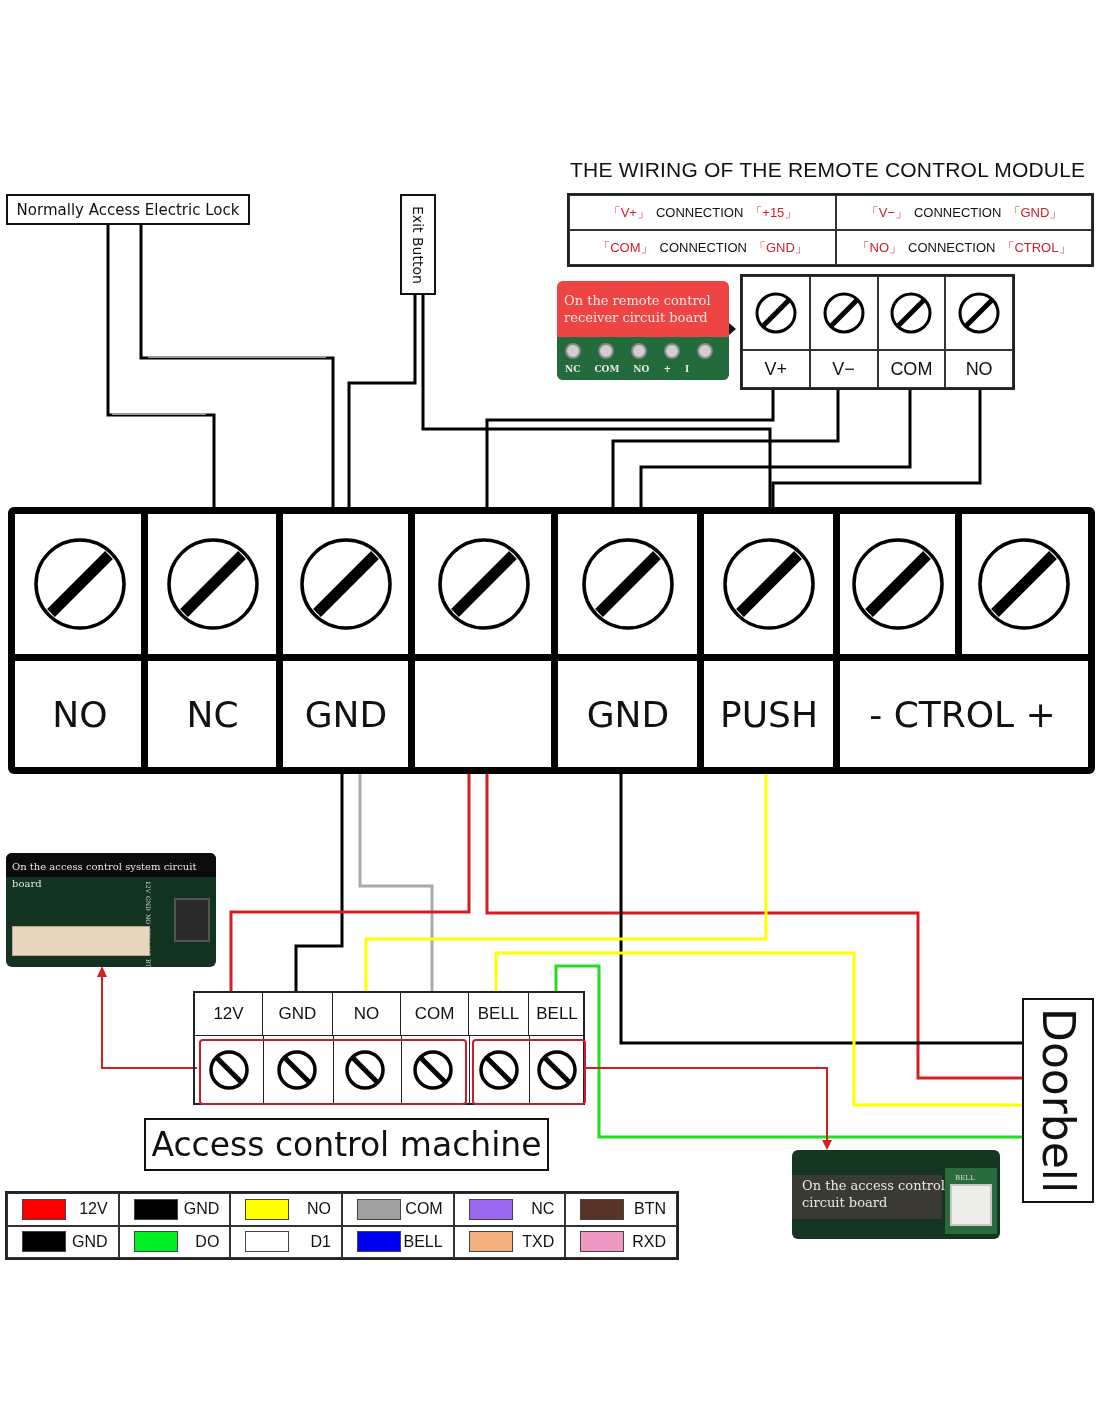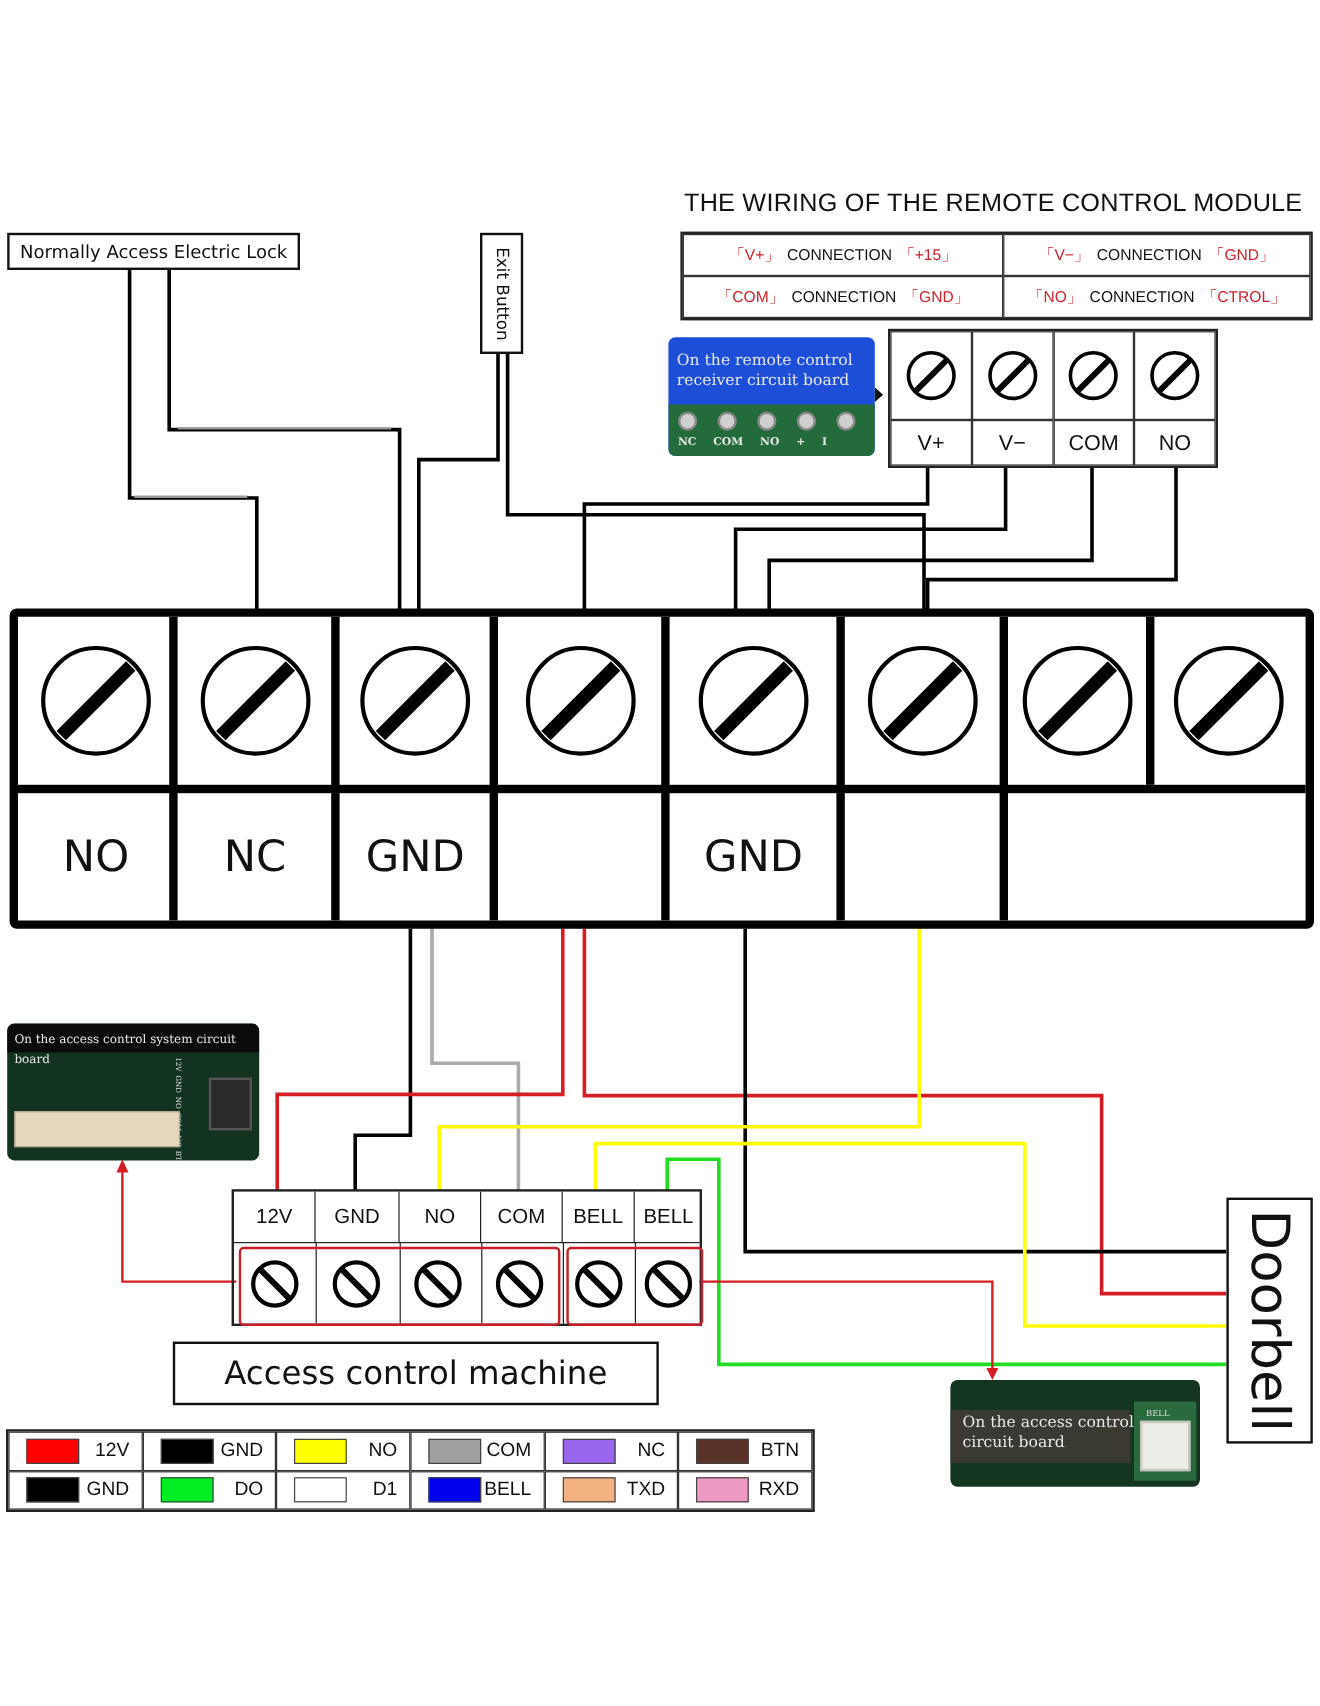--- a/index.html
+++ b/index.html
@@ -4,37 +4,37 @@
 <style>
   html, body { margin:0; padding:0; background:#ffffff; }
   body { width:1100px; height:1422px; position:relative; overflow:hidden; font-family:"Liberation Sans", sans-serif; color:#111; }
   #wires { position:absolute; left:0; top:0; width:1100px; height:1422px; }
   .abs { position:absolute; box-sizing:border-box; }
   .lbl-box { border:2px solid #111; background:#fff; display:flex; align-items:center; justify-content:center; font-family:"DejaVu Sans", sans-serif; }
   .title-rc { left:570px; top:158px; font-size:21px; letter-spacing:0.2px; font-family:"Liberation Sans", sans-serif;text-align:center; }
   .rc-table { left:567px; top:193px; width:527px; height:74px; border:2px solid #222; display:grid; grid-template-columns:267px 1fr; grid-template-rows:1fr 1fr; }
   .rc-cell { border:1px solid #333; display:flex; align-items:center; justify-content:center; font-size:13px; gap:6px; }
   .rc-cell .red { color:#d0202a; }
-  .pcb { background:#1d4ed8; border-radius:6px; color:#e8e8e8; font-family:"DejaVu Serif", serif; overflow:hidden; }
+  .pcb { background:#ef4444; border-radius:6px; color:#e8e8e8; font-family:"DejaVu Serif", serif; overflow:hidden; }
   .pcb .cap { position:absolute; font-size:13px; line-height:17px; }
   .pcb .pins { position:absolute; display:flex; gap:10px; font-size:9px; font-weight:bold; font-family:"DejaVu Serif", serif; }
   .pin-dot { width:12px; height:12px; border-radius:50%; background:#cfcfcf; border:2px solid #888; display:inline-block; }
   .rcm { left:740px; top:274px; width:275px; height:116px; border:2px solid #222; display:grid; grid-template-columns:repeat(4,1fr); grid-template-rows:74px 1fr; }
   .rcm > div { border:1px solid #333; display:flex; align-items:center; justify-content:center; font-size:18px; }
   .main-block { left:8px; top:507px; width:1087px; height:267px; border:7px solid #000; border-radius:6px; background:#fff; }
   .mb-grid { position:absolute; left:0; top:0; right:0; bottom:0; }
   .mb-cell { position:absolute; box-sizing:border-box; display:flex; align-items:center; justify-content:center; font-family:"DejaVu Sans", sans-serif; font-size:36px; }
   .mb-vline { position:absolute; background:#000; width:7px; }
   .mb-hline { position:absolute; background:#000; height:7px; left:0; right:0; }
   .acm { left:193px; top:991px; width:392px; height:114px; border:2px solid #222; }
   .acm-cell-top { position:absolute; top:0; height:42px; display:flex; align-items:center; justify-content:center; font-size:17px; border-right:1px solid #222; box-sizing:border-box; }
   .acm-hline { position:absolute; left:0; right:0; top:42px; height:1px; background:#222; }
   .acm-vline { position:absolute; top:42px; bottom:0; width:1px; background:#222; }
   .acm-redgrp { position:absolute; border:2px solid #c81e28; border-radius:4px; }
-  .acm-title { left:144px; top:1118px; width:405px; height:53px; font-size:27px; }
+  .acm-title { left:144px; top:1118px; width:405px; height:53px; font-size:33px; }
   .doorbell { left:1022px; top:998px; width:72px; height:205px; }
   .doorbell span { writing-mode:vertical-rl; font-size:44px; font-family:"DejaVu Sans", sans-serif; }
   .legend { left:5px; top:1191px; width:674px; height:69px; border:2px solid #222; display:grid; grid-template-columns:repeat(6,1fr); grid-template-rows:1fr 1fr; }
   .lg { border:1px solid #333; display:flex; align-items:center; justify-content:space-between; padding:0 10px 0 14px; font-size:16px; font-family:"Liberation Sans", sans-serif; }
   .sw { width:42px; height:19px; border:1px solid #444; }
 </style>
 </head>
 <body>
 
 <svg id="wires" viewBox="0 0 1100 1422">
@@ -196,20 +196,22 @@
       <div class="mb-cell" style="left: 944px; top: 0px; width: 129px; height: 140px;">
         <svg width="96" height="96" viewBox="0 0 96 96">
           <circle cx="48" cy="48" r="44" fill="none" stroke="#000" stroke-width="3.5"></circle>
           <line x1="19" y1="77" x2="77" y2="19" stroke="#000" stroke-width="11"></line>
         </svg>
       </div>
       <div class="mb-cell" style="left: 0px; top: 147px; width: 130px; height: 106px;">NO</div>
       <div class="mb-cell" style="left: 130px; top: 147px; width: 135px; height: 106px;">NC</div>
       <div class="mb-cell" style="left: 265px; top: 147px; width: 132px; height: 106px;">GND</div>
       <div class="mb-cell" style="left: 540px; top: 147px; width: 146px; height: 106px;">GND</div>
+      <div class="mb-cell" style="left: 686px; top: 147px; width: 136px; height: 106px;">PUSH</div>
+      <div class="mb-cell" style="left: 822px; top: 147px; width: 251px; height: 106px;">- CTROL +</div>
       <div class="mb-hline" style="top: 140px;"></div>
       <div class="mb-vline" style="left: 126px; top: 0px; height: 253px;"></div>
       <div class="mb-vline" style="left: 261px; top: 0px; height: 253px;"></div>
       <div class="mb-vline" style="left: 393px; top: 0px; height: 253px;"></div>
       <div class="mb-vline" style="left: 536px; top: 0px; height: 253px;"></div>
       <div class="mb-vline" style="left: 682px; top: 0px; height: 253px;"></div>
       <div class="mb-vline" style="left: 818px; top: 0px; height: 253px;"></div>
       <div class="mb-vline" style="left: 940px; top: 0px; height: 140px;"></div>
     </div>
 </div>

